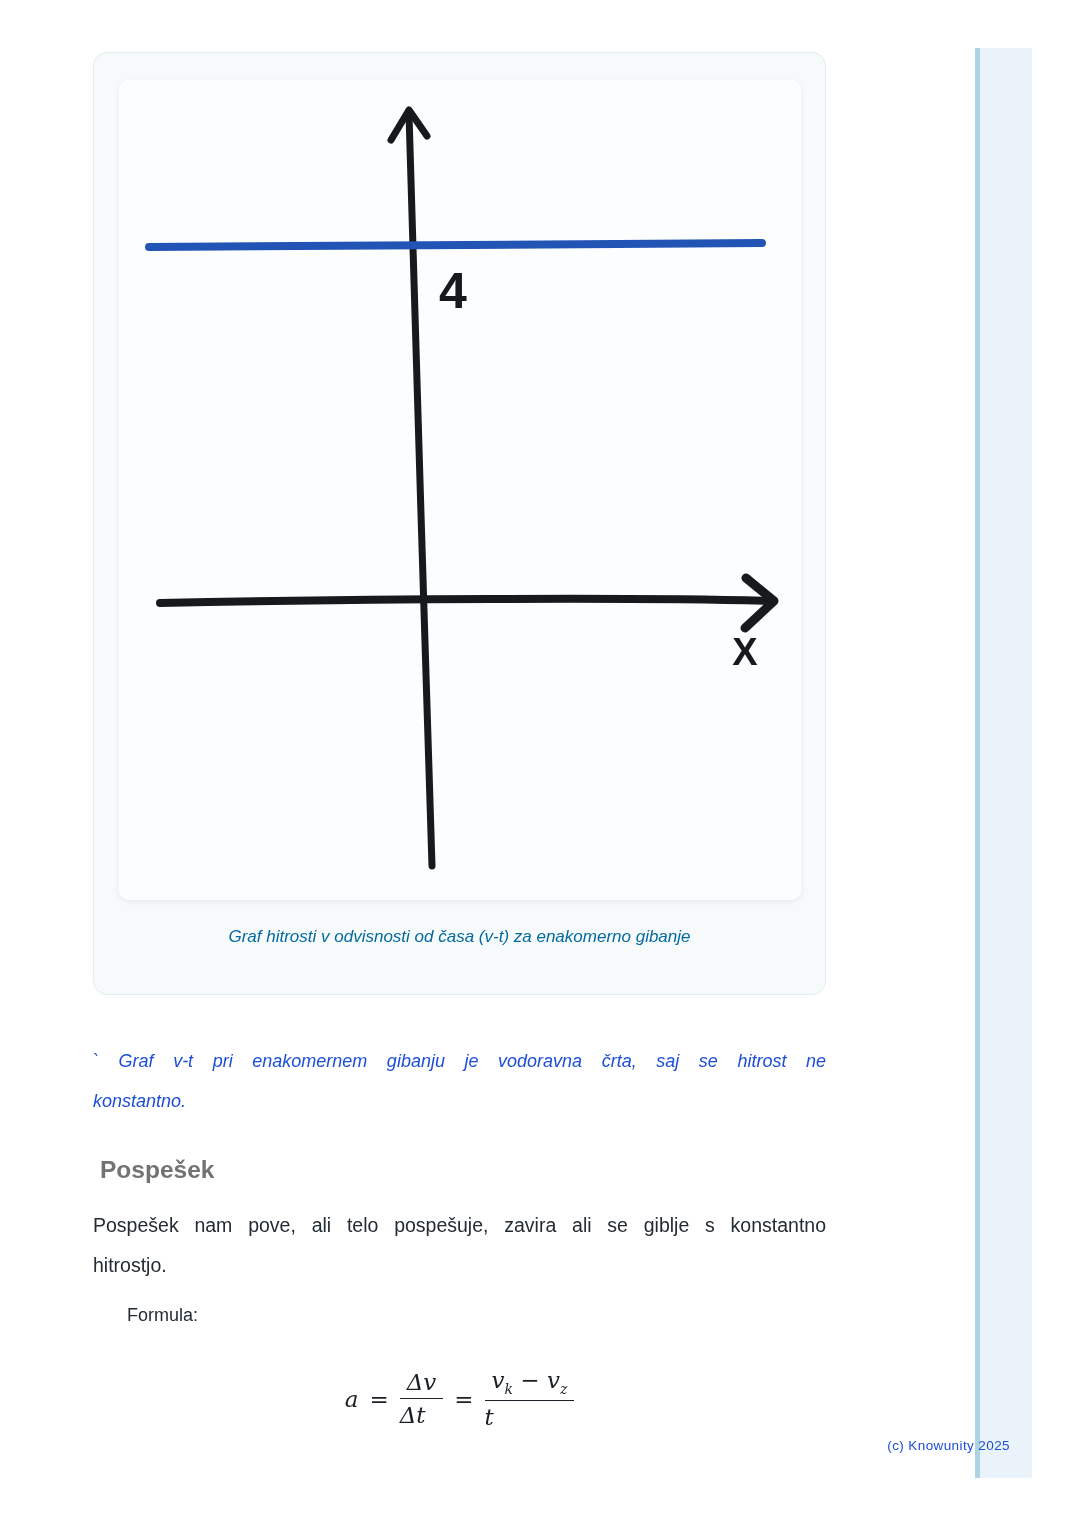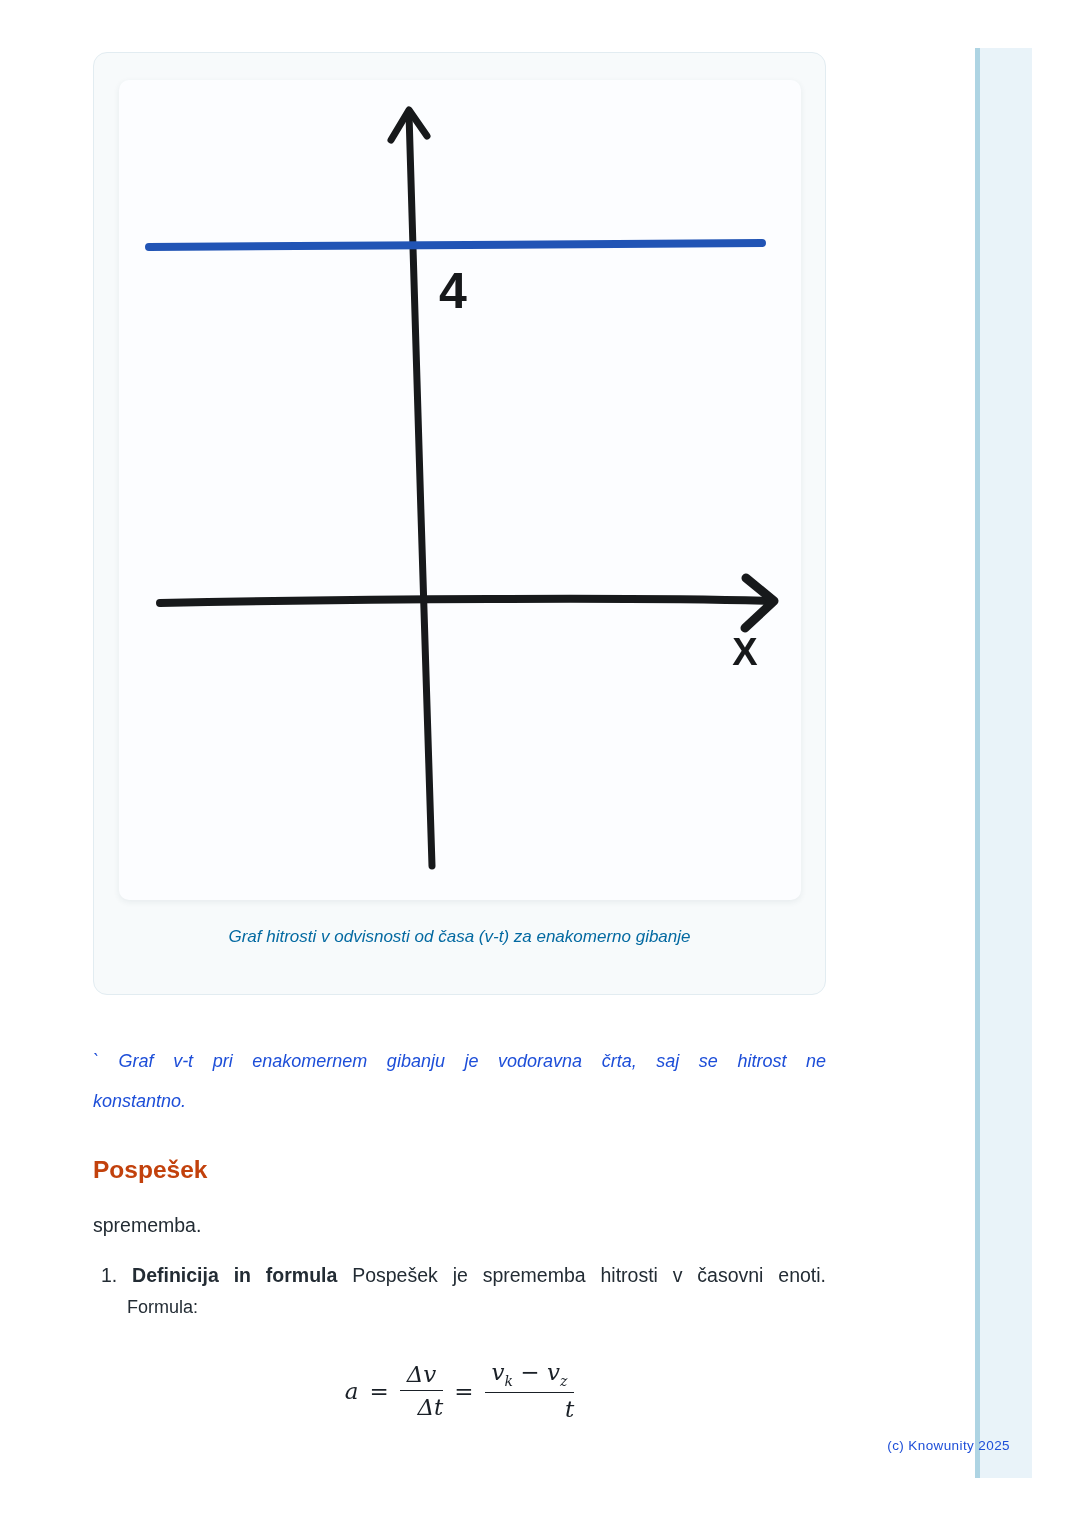--- a/index.html
+++ b/index.html
@@ -68,25 +68,25 @@
     line-height: 40px;
     font-style: italic;
     color: #1d4ed8;
   }
   .justify-line {
     text-align: justify;
     text-align-last: justify;
   }
 
   .section-heading {
-    margin: 34px 0 0 0;
+    margin: 34px 0 0 7px;
     font-size: 24.5px;
     line-height: 30px;
     font-weight: 700;
-    color: #c2410c;
+    color: #737373;
   }
 
   .para {
     margin: 20px 0 0 0;
     font-size: 19.5px;
     line-height: 40px;
   }
 
   .list-block { margin: 14px 0 0 0; }
   .list-line1 {
@@ -111,21 +111,21 @@
     align-items: center;
     gap: 11px;
     font-family: "DejaVu Serif", serif;
     font-style: italic;
     font-size: 23px;
     color: #1a2027;
   }
   .frac {
     display: inline-flex;
     flex-direction: column;
-    align-items: flex-end;
+    align-items: flex-start;
     line-height: 1.15;
   }
   .frac .num {
     padding: 0 7px 3px 7px;
     border-bottom: 1.5px solid #1a2027;
   }
   .frac .den { padding-top: 3px; }
   .formula-row sub {
     font-size: 14px;
     font-style: italic;
@@ -168,25 +168,25 @@
   </div>
 
   <div class="note">
     <div class="justify-line">` Graf v-t pri enakomernem gibanju je vodoravna črta, saj se hitrost ne</div>
     <div>konstantno.</div>
   </div>
 
   <h2 class="section-heading">Pospešek</h2>
 
   <div class="para">
-    <div>sprememba.</div>
+    <div class="justify-line">Pospešek nam pove, ali telo pospešuje, zavira ali se giblje s konstantno</div>
+    <div>hitrostjo.</div>
   </div>
 
   <div class="list-block">
-    <div class="list-line1"><span>1.</span> <span class="bold">Definicija in formula</span> <span>Pospešek je sprememba hitrosti v časovni enoti.</span></div>
     <div class="list-line2">Formula:</div>
   </div>
 
   <div class="formula-row">
     <span>a</span>
     <span>=</span>
     <span class="frac">
       <span class="num">Δv</span>
       <span class="den">Δt</span>
     </span>

